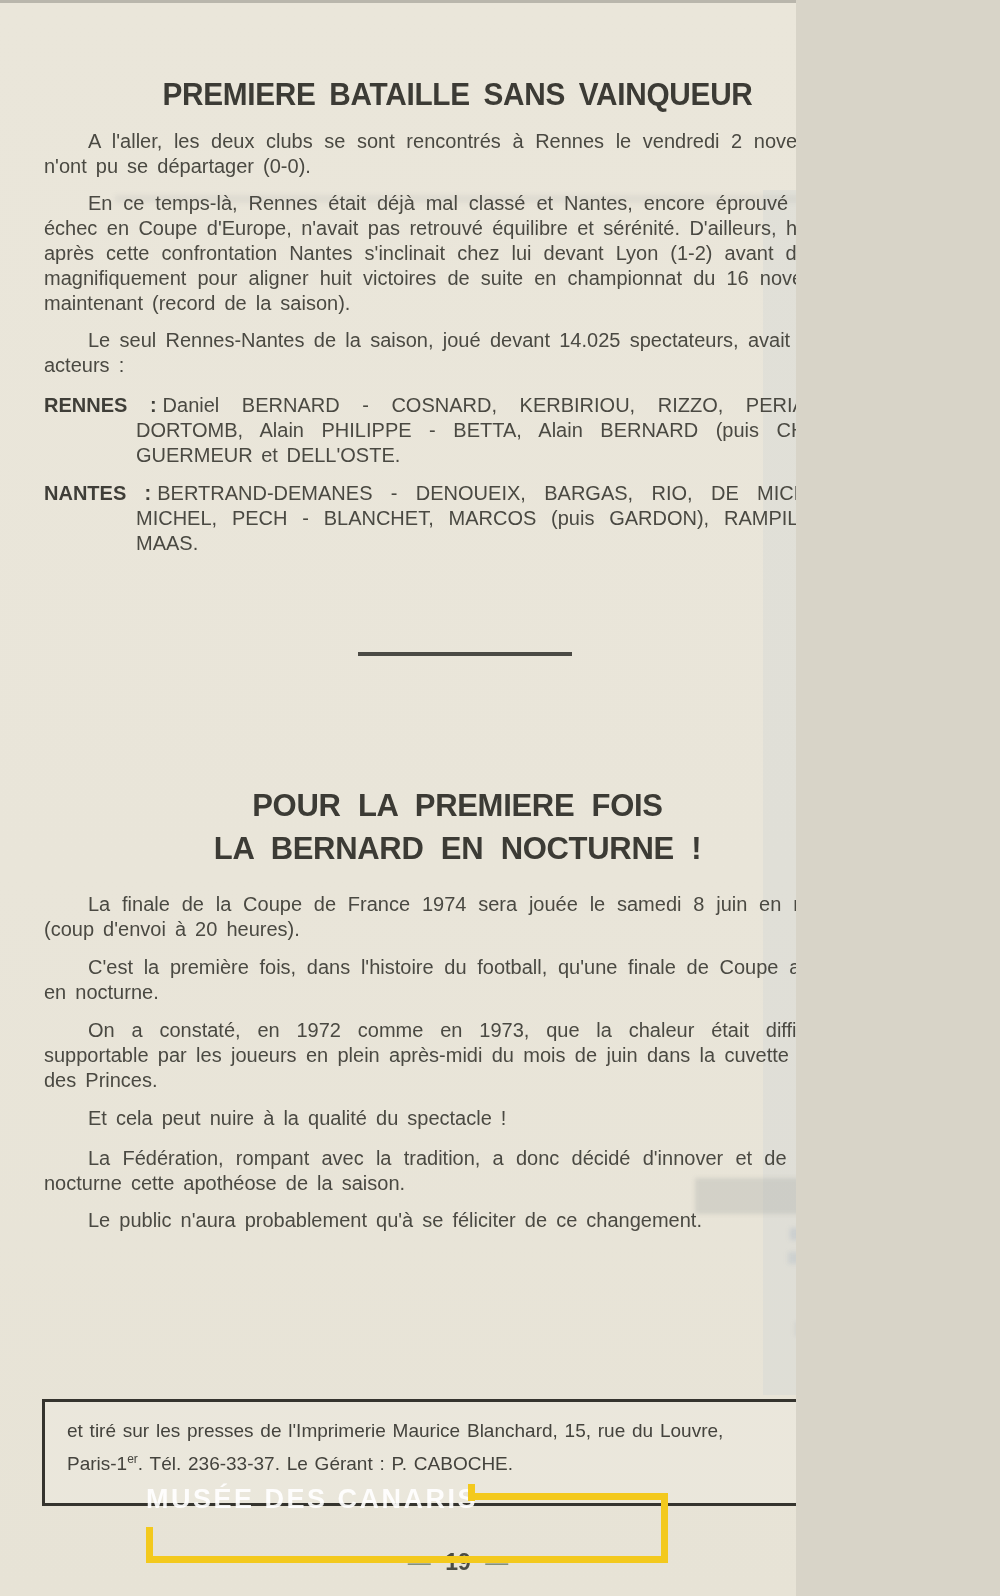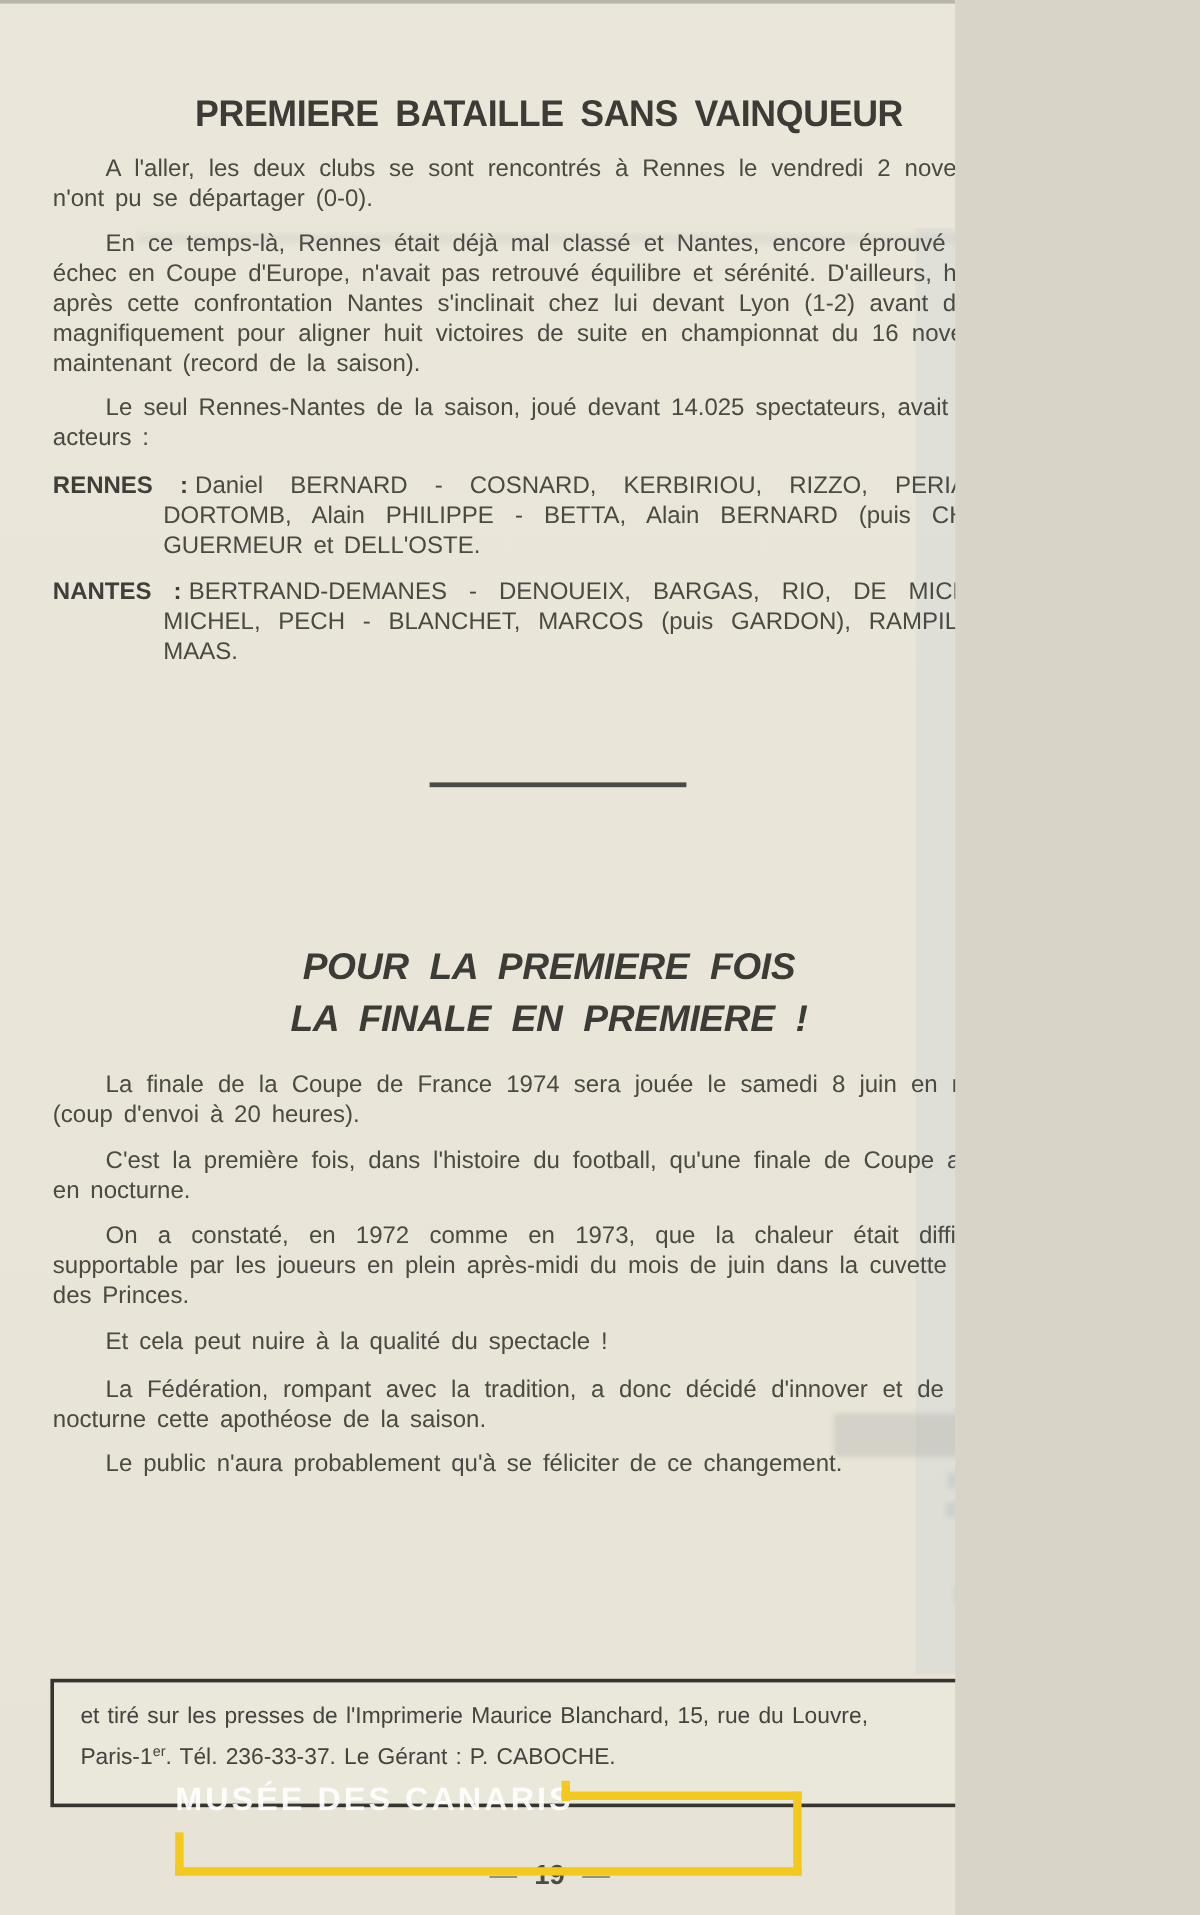--- a/index.html
+++ b/index.html
@@ -36,21 +36,21 @@
   .body{margin:0;font-size:20px;line-height:25px;text-align:justify;word-spacing:3.5px;color:#4a4942;}
   .indent{text-indent:44px;}
   .mt-p1{margin-top:28px;}
   .mt-p2{margin-top:15px;}
   .mt-p3{margin-top:12px;}
   .mt-p4{margin-top:12px;}
   .team{margin-top:15px;padding-left:92px;text-indent:-92px;font-size:20px;line-height:25px;text-align:justify;word-spacing:3px;color:#4a4942;}
   .team + .team{margin-top:13px;}
   .team-label{font-weight:bold;color:#3f3e38;margin-right:6px;}
   .rule{margin-top:96px;margin-left:314px;width:214px;height:4px;background:#4b4a44;}
-  .title2{margin:128px 0 0 0;text-align:center;font-size:31px;font-weight:bold;color:#3c3b35;line-height:43px;word-spacing:9px;letter-spacing:-.3px;font-style:italic;}
+  .title2{margin:128px 0 0 0;text-align:center;font-size:31px;font-weight:bold;color:#3c3b35;line-height:43px;word-spacing:9px;letter-spacing:-.3px;}
   .mt-p5{margin-top:22px;}
   .mt-p6{margin-top:13px;}
   .mt-p7{margin-top:13px;}
   .mt-p8{margin-top:13px;}
   .mt-p9{margin-top:15px;}
   .mt-p10{margin-top:12px;}
   
   .imprint-box{
     position:absolute;left:42px;top:1399px;width:814px;height:101px;
     border:3px solid #35342e;background:rgba(240,237,229,.35);
@@ -105,21 +105,21 @@
     <p class="body indent mt-p3">En ce temps-là, Rennes était déjà mal classé et Nantes, encore éprouvé par son échec en Coupe d'Europe, n'avait pas retrouvé équilibre et sérénité. D'ailleurs, huit jours après cette confrontation Nantes s'inclinait chez lui devant Lyon (1-2) avant de réagir magnifiquement pour aligner huit victoires de suite en championnat du 16 novembre à maintenant (record de la saison).</p>
     <p class="body indent mt-p4">Le seul Rennes-Nantes de la saison, joué devant 14.025 spectateurs, avait eu pour acteurs :</p>
 
     <div class="team"><span class="team-label">RENNES :</span><span>Daniel BERNARD - COSNARD, KERBIRIOU, RIZZO, PERIAULT - DORTOMB, Alain PHILIPPE - BETTA, Alain BERNARD (puis CHERINI), GUERMEUR et DELL'OSTE.</span></div>
     <div class="team"><span class="team-label">NANTES :</span><span>BERTRAND-DEMANES - DENOUEIX, BARGAS, RIO, DE MICHELE - MICHEL, PECH - BLANCHET, MARCOS (puis GARDON), RAMPILLON et MAAS.</span></div>
 
     <div class="rule"></div>
 
     <h2 class="title2">
       <div>POUR LA PREMIERE FOIS</div>
-      <div>LA FINALE EN PREMIERE !</div>
+      <div>LA BERNARD EN NOCTURNE !</div>
     </h2>
 
     <p class="body indent mt-p5">La finale de la Coupe de France 1974 sera jouée le samedi 8 juin en nocturne (coup d'envoi à 20 heures).</p>
     <p class="body indent mt-p6">C'est la première fois, dans l'histoire du football, qu'une finale de Coupe aura lieu en nocturne.</p>
     <p class="body indent mt-p7">On a constaté, en 1972 comme en 1973, que la chaleur était difficilement supportable par les joueurs en plein après-midi du mois de juin dans la cuvette du Parc des Princes.</p>
     <p class="body indent mt-p8">Et cela peut nuire à la qualité du spectacle !</p>
     <p class="body indent mt-p9">La Fédération, rompant avec la tradition, a donc décidé d'innover et de fixer en nocturne cette apothéose de la saison.</p>
     <p class="body indent mt-p10">Le public n'aura probablement qu'à se féliciter de ce changement.</p>
   </div>
 

